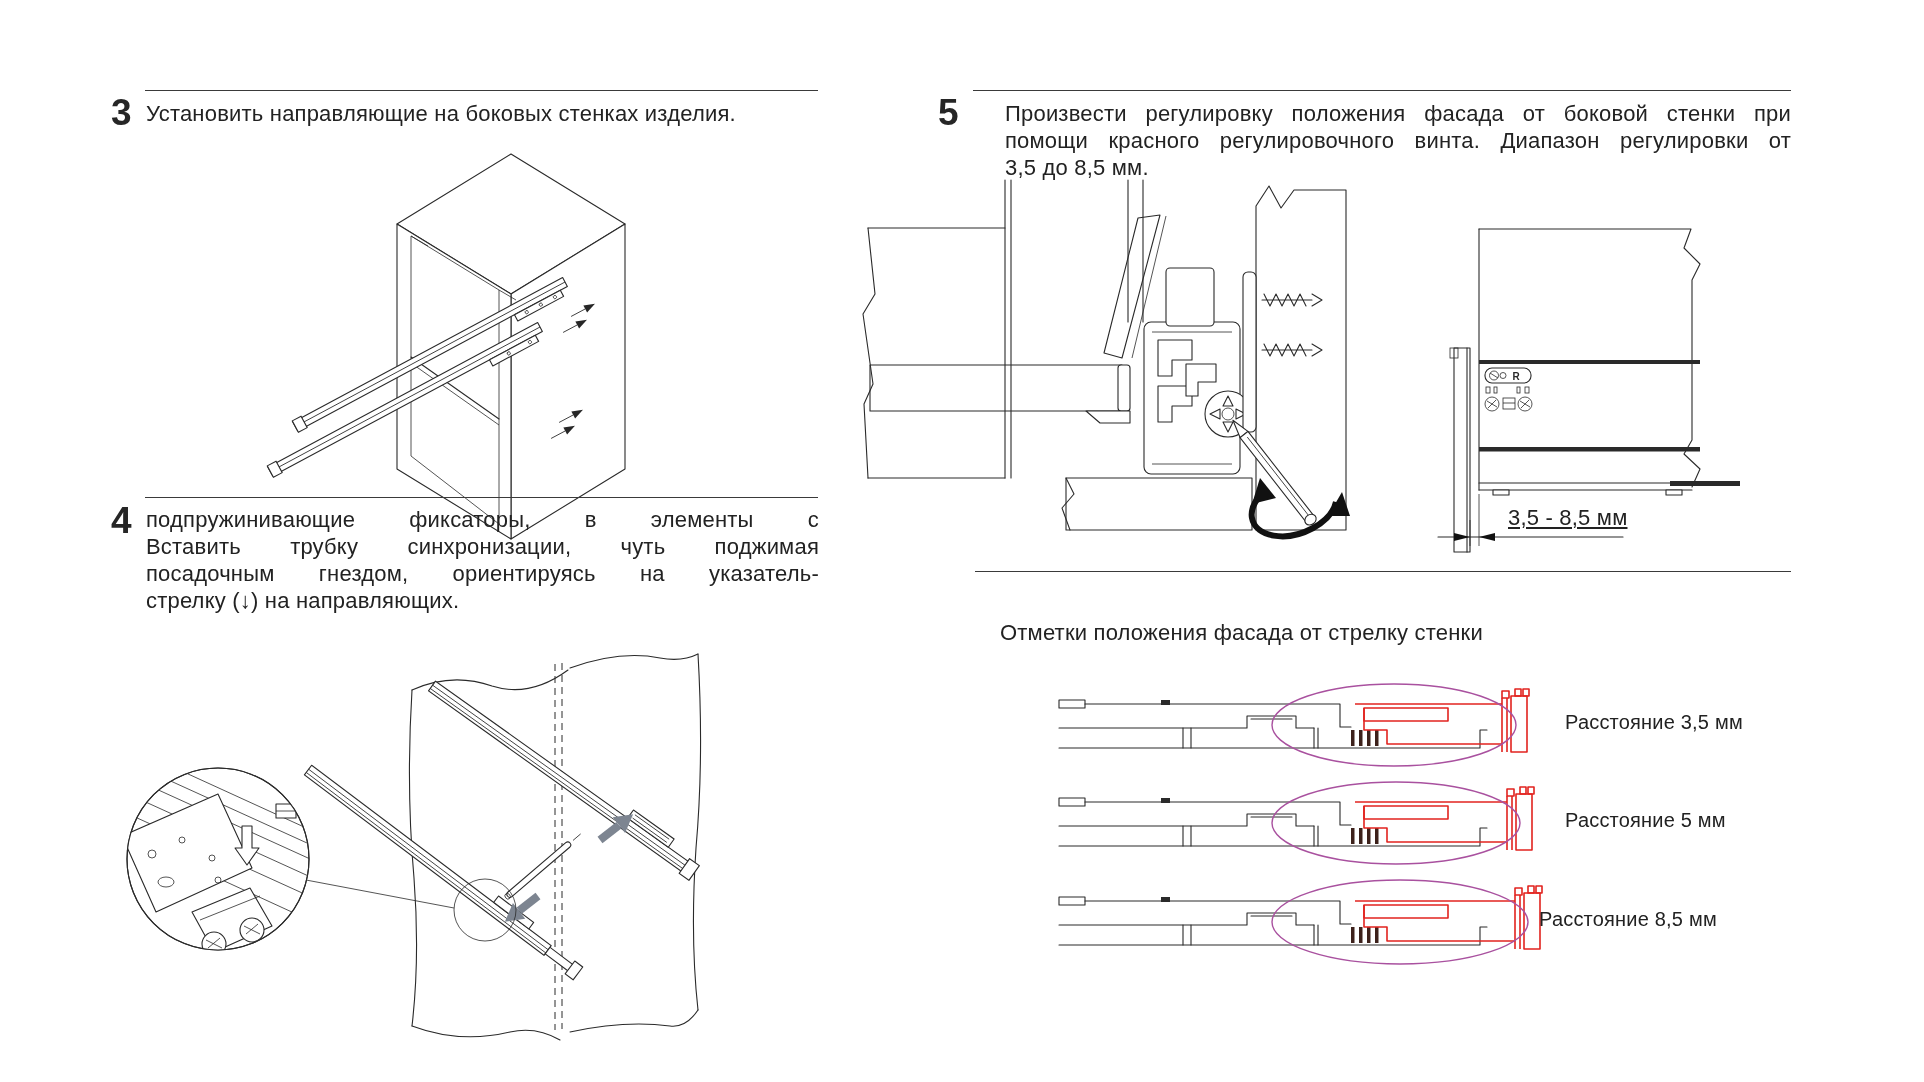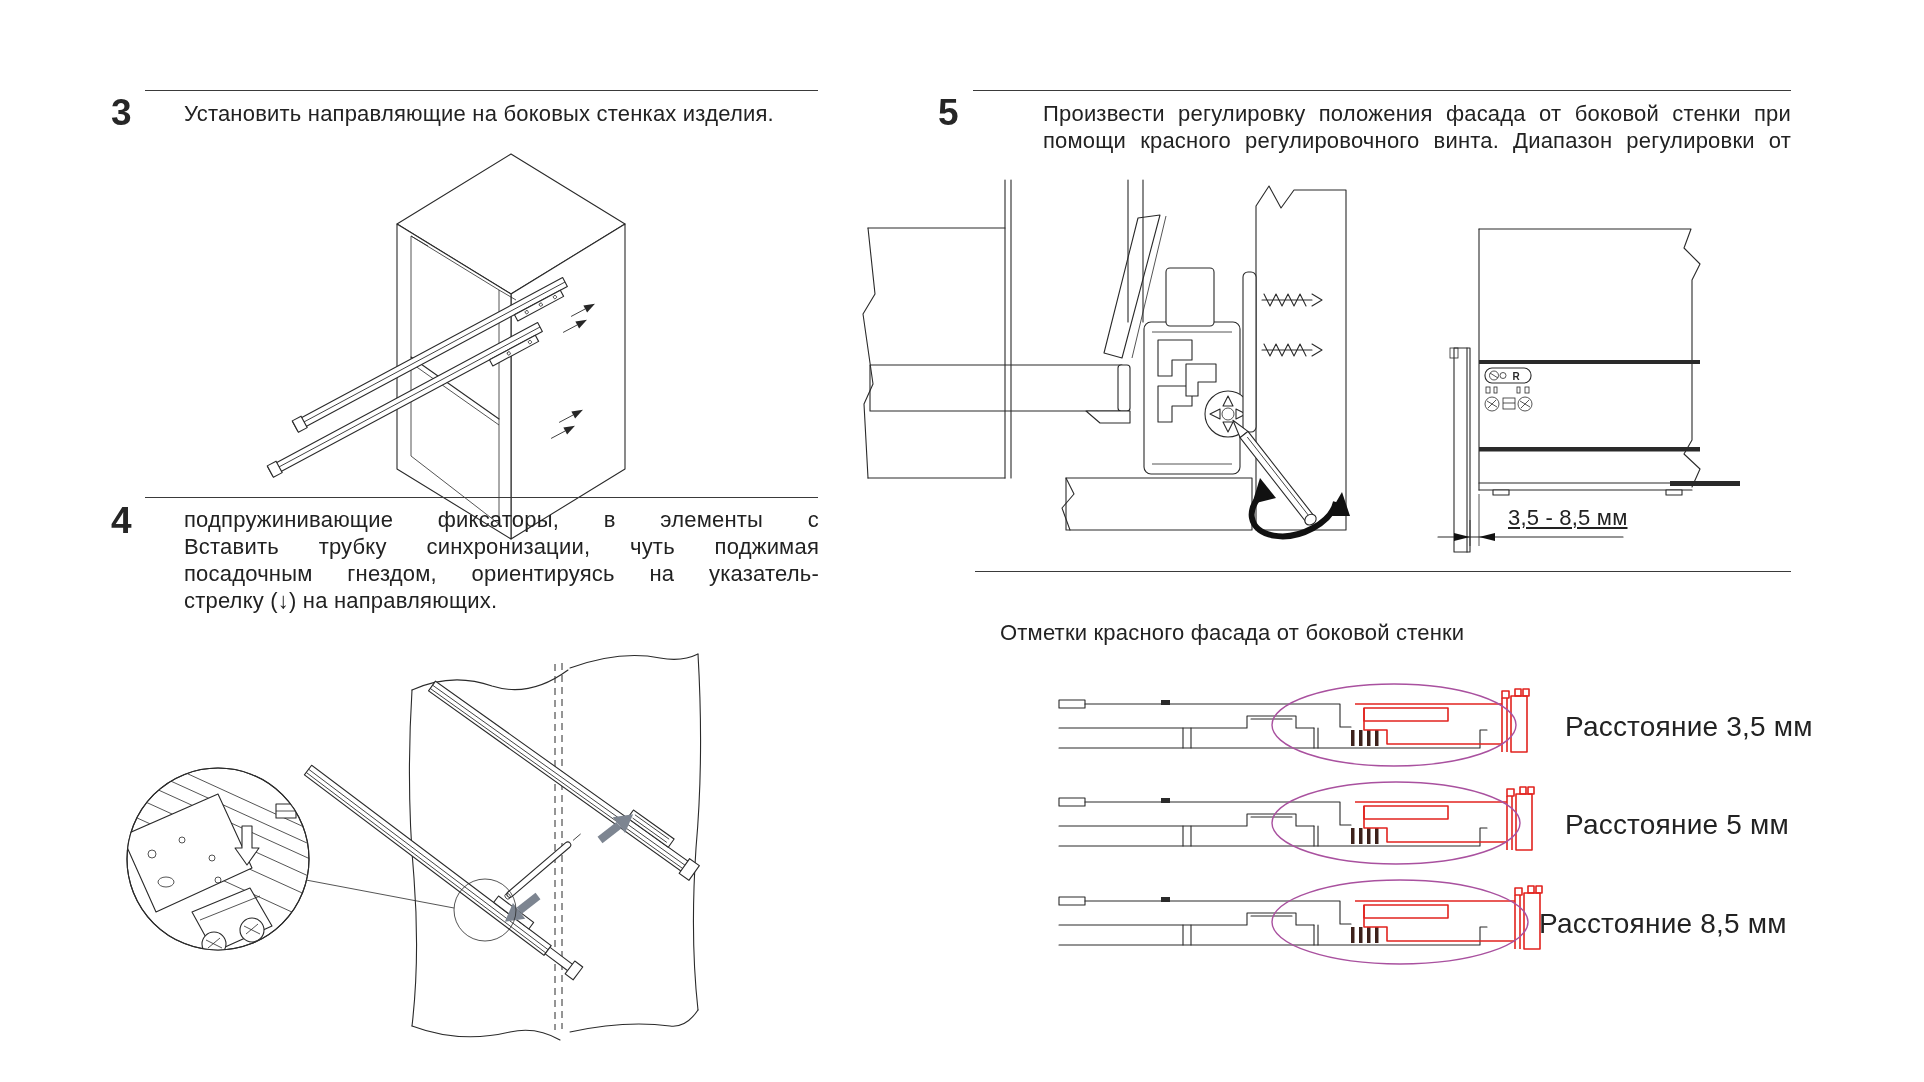--- a/index.html
+++ b/index.html
@@ -8,27 +8,27 @@
     font-family:"Liberation Sans","DejaVu Sans",sans-serif;color:#1e1e1e;
     overflow:hidden;
   }
   .rule{position:absolute;height:0;border-top:1.6px solid #3a3a3a;}
   .step-num{
     position:absolute;font-size:37px;font-weight:bold;color:#262626;line-height:1;
   }
   .step-text{
     position:absolute;font-size:22px;line-height:27px;letter-spacing:.2px;color:#222;
   }
-  .step-text .ln{white-space:nowrap;margin-left:38px;}
+  .step-text .ln{white-space:nowrap;}
   .step-text .ln.just{white-space:normal;text-align:justify;text-align-last:justify;}
   .fig-caption{
     position:absolute;font-size:22px;letter-spacing:.2px;color:#222;white-space:nowrap;
   }
   .dist-label{
-    position:absolute;font-size:28px;letter-spacing:.2px;color:#222;white-space:nowrap;
+    position:absolute;font-size:20px;letter-spacing:.2px;color:#222;white-space:nowrap;
   }
   .dim-label{
     position:absolute;font-size:22px;letter-spacing:.2px;color:#222;white-space:nowrap;text-decoration:underline;
   }
   svg{position:absolute;overflow:visible;}
   .k{stroke:#2a2a2a;fill:none;stroke-width:1.1;stroke-linejoin:round;stroke-linecap:round;}
   .kw{stroke:#2a2a2a;fill:#ffffff;stroke-width:1.1;stroke-linejoin:round;}
   .kt{stroke:#2a2a2a;fill:none;stroke-width:.8;}
   .red{stroke:#e2231f;fill:none;stroke-width:1.6;stroke-linejoin:round;}
   .dash{stroke:#2a2a2a;fill:none;stroke-width:1;stroke-dasharray:7 5;}
@@ -196,20 +196,21 @@
       <line class="kt" x1="146" y1="306" x2="158" y2="296"></line>
     </g>
     <circle class="k" cx="118" cy="231" r="91"></circle>
   </svg>
 
   <div class="rule" style="left:973px;top:90px;width:818px"></div>
   <div class="step-num" style="left:938px;top:94px">5</div>
   <div class="step-text" style="left:1005px;top:100px;width:786px">
     <div class="ln just">Произвести регулировку положения фасада от боковой стенки при</div>
     <div class="ln just">помощи красного регулировочного винта. Диапазон регулировки от</div>
+    <div class="ln">3,5 до 8,5 мм.</div>
   </div>
 
   <svg style="left:848px;top:172px" width="500" height="390" viewBox="0 0 500 390">
     <defs>
       <pattern id="h1" patternUnits="userSpaceOnUse" width="8" height="8" patternTransform="rotate(-45)">
         <line x1="4" y1="0" x2="4" y2="8" stroke="#9b9b9b" stroke-width="1" stroke-dasharray="6 2"></line>
       </pattern>
     </defs>
 
     <path class="k" d="M20,56 H157 M20,306 H157"></path>
@@ -308,21 +309,21 @@
       <line class="kt" x1="32" y1="348" x2="32" y2="374"></line>
       <line class="kt" x1="41" y1="322" x2="41" y2="374"></line>
       <polygon points="32,365 16,361 16,369" fill="#111"></polygon>
       <polygon points="41,365 57,361 57,369" fill="#111"></polygon>
     </g>
   </svg>
   <div class="dim-label" style="left:1508px;top:505px">3,5 - 8,5 мм</div>
 
   <div class="rule" style="left:975px;top:571px;width:816px"></div>
 
-  <div class="fig-caption" style="left:1000px;top:620px">Отметки красного фасада от боковой стенки</div>
+  <div class="fig-caption" style="left:1000px;top:620px">Отметки положения фасада от стрелку стенки</div>
 
   <svg style="left:1055px;top:682px" width="490" height="90" viewBox="0 0 490 90">
     <g class="k">
       <rect x="4" y="18" width="26" height="8"></rect>
       <path d="M30,22 H285 M285,22 V45 H296"></path>
       <rect x="106" y="18" width="9" height="5" fill="#2a2a2a" stroke="none"></rect>
       <path d="M4,46 H192 M192,46 V34 H241 V46 M196,37 H237 M241,46 H259"></path>
       <path d="M128,46 V66 M136,46 V66 M259,46 V66 M263,46 V66"></path>
       <path d="M4,66 H425 M425,66 V48 H432"></path>
     </g>

